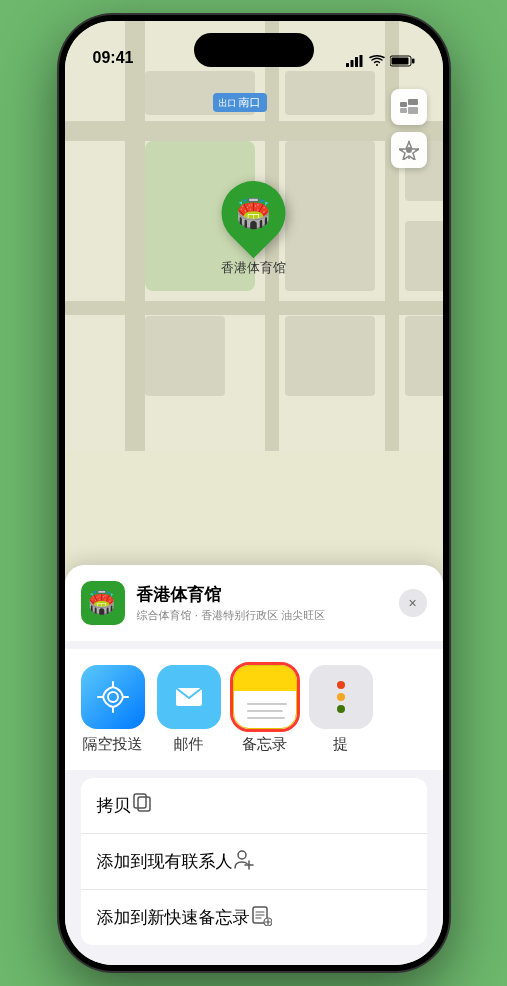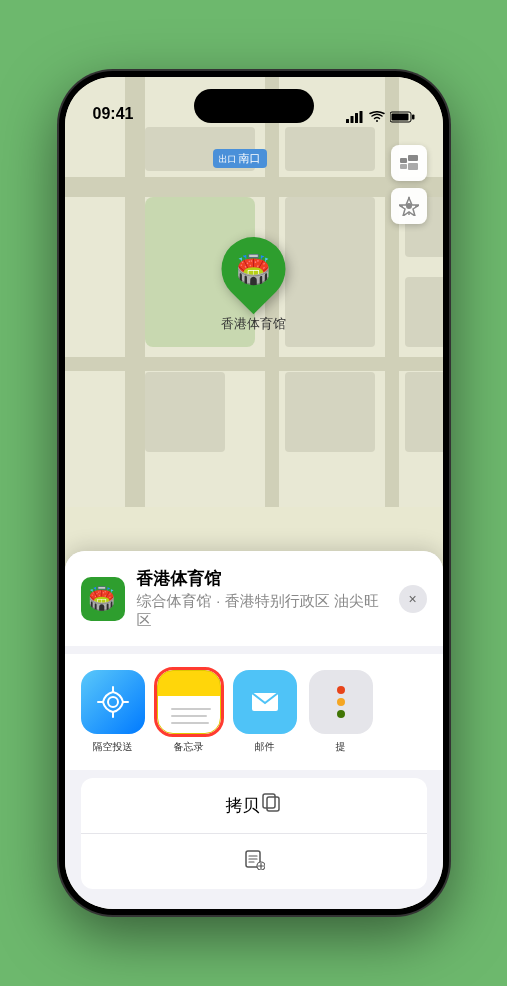--- a/index.html
+++ b/index.html
@@ -8,21 +8,21 @@
       height: 986px;
       background: #6db86d;
       display: flex;
       align-items: center;
       justify-content: center;
       font-family: -apple-system, 'PingFang SC', 'Helvetica Neue', sans-serif;
     }
 
     .phone-frame {
       width: 390px;
-      height: 844px;
+      height: 956px;
       background: #000;
       border-radius: 54px;
       position: relative;
       box-shadow: 0 0 0 2px #333, 0 20px 60px rgba(0,0,0,0.5);
       overflow: hidden;
     }
 
     .phone-screen {
       position: absolute;
       top: 6px; left: 6px; right: 6px; bottom: 6px;
@@ -210,21 +210,21 @@
     }
     .venue-info {
       flex: 1;
     }
     .venue-name {
       font-size: 17px;
       font-weight: 600;
       color: #000;
     }
     .venue-sub {
-      font-size: 15px;
+      font-size: 11px;
       color: #888;
       margin-top: 2px;
     }
     .close-btn {
       width: 28px;
       height: 28px;
       background: #e5e5ea;
       border-radius: 50%;
       display: flex;
       align-items: center;
@@ -270,21 +270,21 @@
       position: relative;
       border: 1px solid #e0c800;
     }
     .share-icon-wrap.notes-selected {
       outline: 3px solid #ff3b30;
       outline-offset: 0px;
     }
     .share-icon-wrap.more { background: #e5e5ea; }
 
     .share-label {
-      font-size: 10px;
+      font-size: 15px;
       color: #333;
       text-align: right;
     }
 
     .notes-lines {
       display: flex;
       flex-direction: column;
       gap: 5px;
       padding-top: 28px;
       padding-left: 8px;
@@ -314,21 +314,21 @@
     
     .action-list {
       background: #fff;
       border-radius: 12px;
       margin: 0 16px;
       overflow: hidden;
     }
     .action-item {
       display: flex;
       align-items: center;
-      justify-content: center;
+      justify-content: flex-start;
       padding: 14px 16px;
       border-bottom: 0.5px solid #e5e5ea;
     }
     .action-item:last-child {
       border-bottom: none;
     }
     .action-text {
       font-size: 17px;
       color: #000;
     }
@@ -464,38 +464,38 @@
               <line x1="18" y1="28" x2="18" y2="33" stroke="white" stroke-width="2" stroke-linecap="round"></line>
               <line x1="3" y1="18" x2="8" y2="18" stroke="white" stroke-width="2" stroke-linecap="round"></line>
               <line x1="28" y1="18" x2="33" y2="18" stroke="white" stroke-width="2" stroke-linecap="round"></line>
             </svg>
           </div>
           <div class="share-label">隔空投送</div>
         </div>
 
 
         <div class="share-item">
+          <div class="share-icon-wrap mail">
+            <svg width="38" height="38" viewBox="0 0 38 38">
+              <rect x="6" y="10" width="26" height="18" rx="2" fill="white"></rect>
+              <path d="M6 10 L19 20 L32 10" stroke="#4fc3f7" stroke-width="2" fill="none"></path>
+            </svg>
+          </div>
+          <div class="share-label">邮件</div>
+        </div>
+
+        <div class="share-item">
           <div class="share-icon-wrap notes notes-selected" style="overflow:hidden;">
             <div class="notes-lines">
               <div class="notes-line"></div>
               <div class="notes-line"></div>
               <div class="notes-line"></div>
             </div>
           </div>
           <div class="share-label">备忘录</div>
-        </div>
-
-        <div class="share-item">
-          <div class="share-icon-wrap mail">
-            <svg width="38" height="38" viewBox="0 0 38 38">
-              <rect x="6" y="10" width="26" height="18" rx="2" fill="white"></rect>
-              <path d="M6 10 L19 20 L32 10" stroke="#4fc3f7" stroke-width="2" fill="none"></path>
-            </svg>
-          </div>
-          <div class="share-label">邮件</div>
         </div>
 
         <div class="share-item">
           <div class="share-icon-wrap more" style="align-items:center;justify-content:center;">
             <div class="more-dots">
               <div class="more-dot" style="background:#e8441a;"></div>
               <div class="more-dot" style="background:#f5a623;"></div>
               <div class="more-dot" style="background:#417505;"></div>
             </div>
           </div>
@@ -509,22 +509,34 @@
           <span class="action-text">拷贝</span>
           <span class="action-icon">
             <svg width="22" height="22" viewBox="0 0 22 22">
               <rect x="7" y="5" width="12" height="14" rx="2" fill="none" stroke="#555" stroke-width="1.5"></rect>
               <rect x="3" y="2" width="12" height="14" rx="2" fill="none" stroke="#555" stroke-width="1.5"></rect>
             </svg>
           </span>
         </div>
 
 
-
         <div class="action-item">
+          <span class="action-text">添加到现有联系人</span>
+          <span class="action-icon">
+            <svg width="22" height="22" viewBox="0 0 22 22">
+              <circle cx="9" cy="7" r="4" fill="none" stroke="#555" stroke-width="1.5"></circle>
+              <path d="M2 20 Q2 14 9 14 Q12 14 14 15.5" fill="none" stroke="#555" stroke-width="1.5" stroke-linecap="round"></path>
+              <line x1="16" y1="13" x2="16" y2="21" stroke="#555" stroke-width="1.5" stroke-linecap="round"></line>
+              <line x1="12" y1="17" x2="20" y2="17" stroke="#555" stroke-width="1.5" stroke-linecap="round"></line>
+            </svg>
+          </span>
+        </div>
+
+        <div class="action-item">
+          <span class="action-text">添加到新快速备忘录</span>
           <span class="action-icon">
             <svg width="22" height="22" viewBox="0 0 22 22">
               <rect x="3" y="3" width="14" height="16" rx="2" fill="none" stroke="#555" stroke-width="1.5"></rect>
               <line x1="6" y1="8" x2="14" y2="8" stroke="#555" stroke-width="1.2" stroke-linecap="round"></line>
               <line x1="6" y1="11" x2="14" y2="11" stroke="#555" stroke-width="1.2" stroke-linecap="round"></line>
               <line x1="6" y1="14" x2="11" y2="14" stroke="#555" stroke-width="1.2" stroke-linecap="round"></line>
               <circle cx="18" cy="18" r="4" fill="#fff" stroke="#555" stroke-width="1.2"></circle>
               <line x1="18" y1="15.5" x2="18" y2="20.5" stroke="#555" stroke-width="1.2" stroke-linecap="round"></line>
               <line x1="15.5" y1="18" x2="20.5" y2="18" stroke="#555" stroke-width="1.2" stroke-linecap="round"></line>
             </svg>

